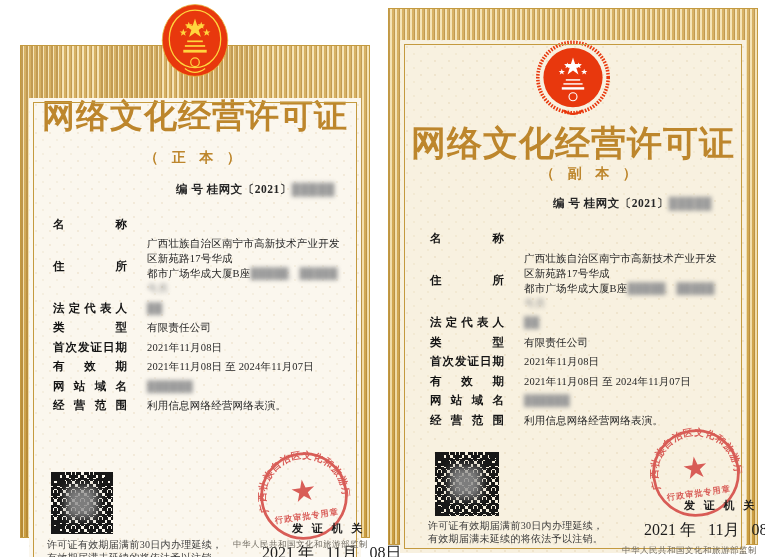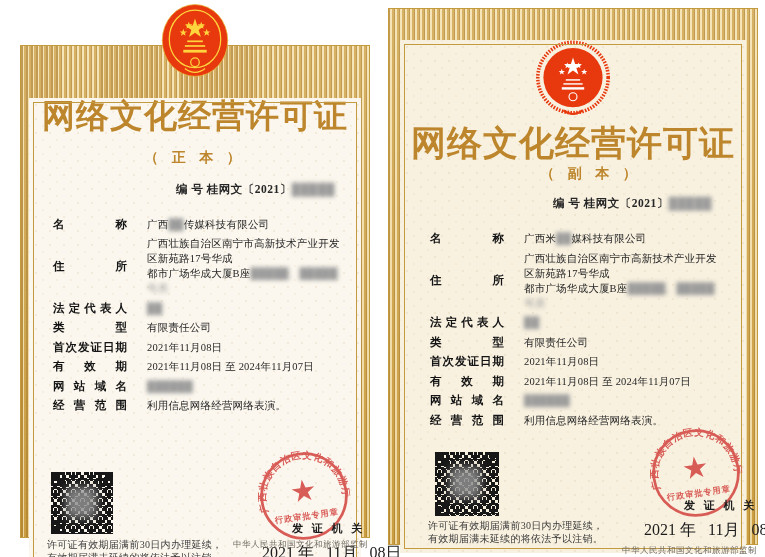--- a/index.html
+++ b/index.html
@@ -137,21 +137,20 @@
 
     <div class="band">
       <div class="inner">
         <div class="title">网络文化经营许可证</div>
         <div class="subtitle">（ 正 本 ）</div>
         <div class="serial"><span>编 号</span><span> 桂网文〔2021〕</span><span class="rd">█████</span></div>
 
         <div class="fields">
           <div class="frow">
             <span class="flabel">名称</span>
-            <span class="fval"><span>广西</span><span class="rd">██</span><span>传媒科技有限公司</span></span>
           </div>
           <div class="frow">
             <span class="flabel">住所</span>
             <span class="fval"><span>广西壮族自治区南宁市高新技术产业开发区新苑路17号华成</span><br><span>都市广场华成大厦B座</span><span class="rd">█████、█████号房</span></span>
           </div>
           <div class="frow">
             <span class="flabel">法定代表人</span>
             <span class="fval"><span class="rd">██</span></span>
           </div>
           <div class="frow">
@@ -222,21 +221,20 @@
           <path d="M38,88 Q50,97 62,88" fill="none" stroke="#e8380d" stroke-width="2.6"></path>
         </svg>
 
         <div class="title">网络文化经营许可证</div>
         <div class="subtitle">（ 副 本 ）</div>
         <div class="serial"><span>编 号</span><span> 桂网文〔2021〕</span><span class="rd">█████</span></div>
 
         <div class="fields">
           <div class="frow">
             <span class="flabel">名称</span>
-            <span class="fval"><span>广西米</span><span class="rd">██</span><span>媒科技有限公司</span></span>
           </div>
           <div class="frow">
             <span class="flabel">住所</span>
             <span class="fval"><span>广西壮族自治区南宁市高新技术产业开发区新苑路17号华成</span><br><span>都市广场华成大厦B座</span><span class="rd">█████、█████号房</span></span>
           </div>
           <div class="frow">
             <span class="flabel">法定代表人</span>
             <span class="fval"><span class="rd">██</span></span>
           </div>
           <div class="frow">

